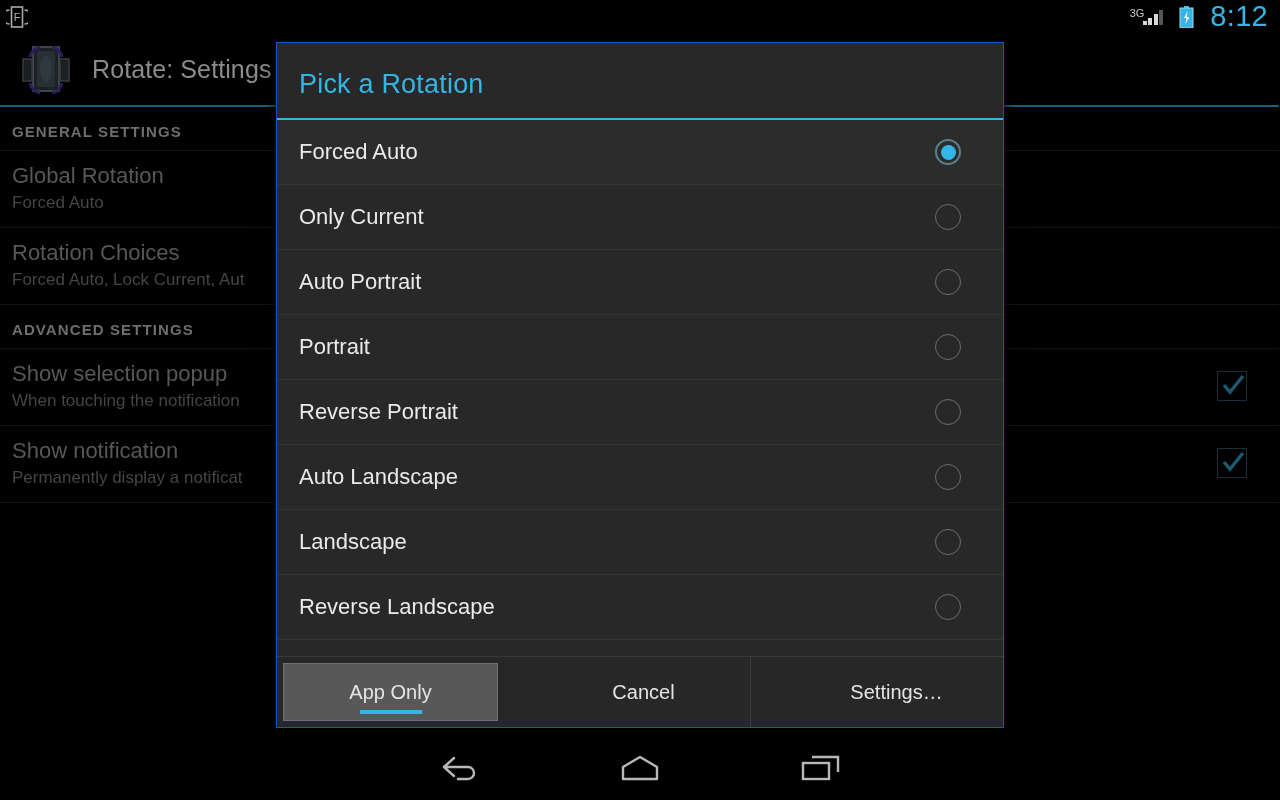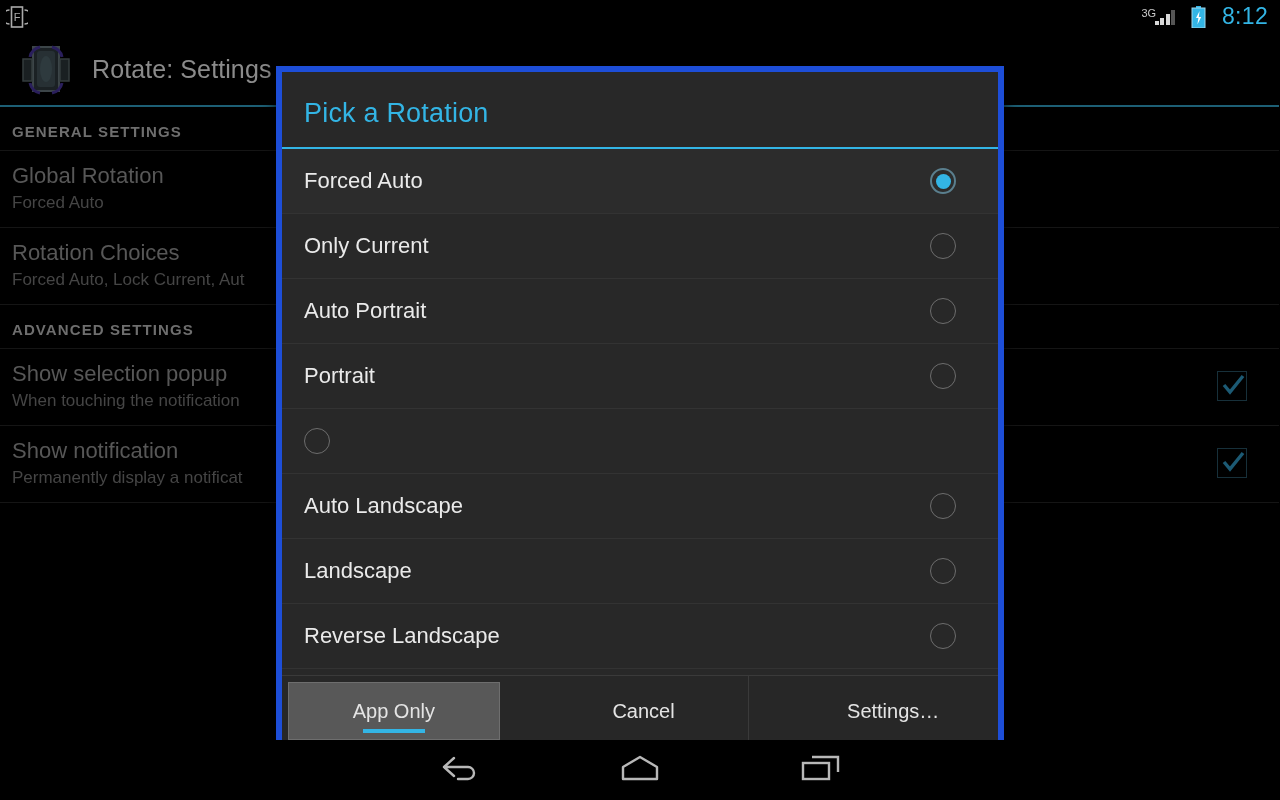--- a/index.html
+++ b/index.html
@@ -16,21 +16,21 @@
     position:absolute; left:0; top:0; width:1280px; height:34px;
     background:#000; display:flex; align-items:center;
   }
   .sb-left { display:flex; align-items:center; padding-left:6px; gap:6px; }
   .sb-right {
     margin-left:auto; display:flex; align-items:center; gap:16px;
     padding-right:12px;
   }
   .notif-icon { width:22px; height:24px; position:relative; opacity:.82; }
   .sb-time {
-    color:#33b5e5; font-size:23px; letter-spacing:.3px; line-height:1;
+    color:#33b5e5; font-size:29px; letter-spacing:.3px; line-height:1;
     padding-bottom:1px;
   }
   .sig-wrap { display:flex; align-items:flex-end; gap:1px; position:relative; }
   .sig-label {
     position:absolute; top:-3px; left:-13px; font-size:11px; color:#c9c9c9;
     letter-spacing:-.2px;
   }
   .bars { display:flex; align-items:flex-end; gap:1.5px; }
   .bars i { display:block; width:4px; background:#d8d8d8; }
   .bars i:nth-child(1){height:4px;} .bars i:nth-child(2){height:7px;}
@@ -63,24 +63,23 @@
     position:absolute; inset:0; border:1px solid #17303a;
   }
   .pref-check .tick {
     position:absolute; left:4px; top:2px; width:24px; height:24px;
   }
 
   
   .dialog {
     position:absolute; left:276px; top:42px; width:728px; height:686px;
     background:#282828;
-    border:6px solid #1d4ed8;
+    border:1px solid #1d4ed8;
     display:flex; flex-direction:column;
     box-shadow:0 0 14px rgba(0,0,0,.85);
-    margin-top:24px;
   }
   .dlg-title-wrap { padding:26px 0 18px 22px; border-bottom:2px solid #33b5e5; }
   .dlg-title { color:#33b5e5; font-size:27px; letter-spacing:.2px; }
   .dlg-list { flex:1; overflow:hidden; position:relative; }
   .dlg-row {
     height:65px; display:flex; align-items:center;
     padding:0 22px; border-bottom:1px solid #333333;
   }
   .dlg-row.selected { background:#2c2c2c; }
   .dlg-row-label { color:#eaeaea; font-size:22px; flex:1; }
@@ -246,20 +245,21 @@
         <span class="dlg-row-label">Auto Portrait</span>
         <span class="radio"></span>
       </div>
 
       <div class="dlg-row">
         <span class="dlg-row-label">Portrait</span>
         <span class="radio"></span>
       </div>
 
       <div class="dlg-row">
+        <span class="dlg-row-label">Reverse Portrait</span>
         <span class="radio"></span>
       </div>
 
       <div class="dlg-row">
         <span class="dlg-row-label">Auto Landscape</span>
         <span class="radio"></span>
       </div>
 
       <div class="dlg-row">
         <span class="dlg-row-label">Landscape</span>

